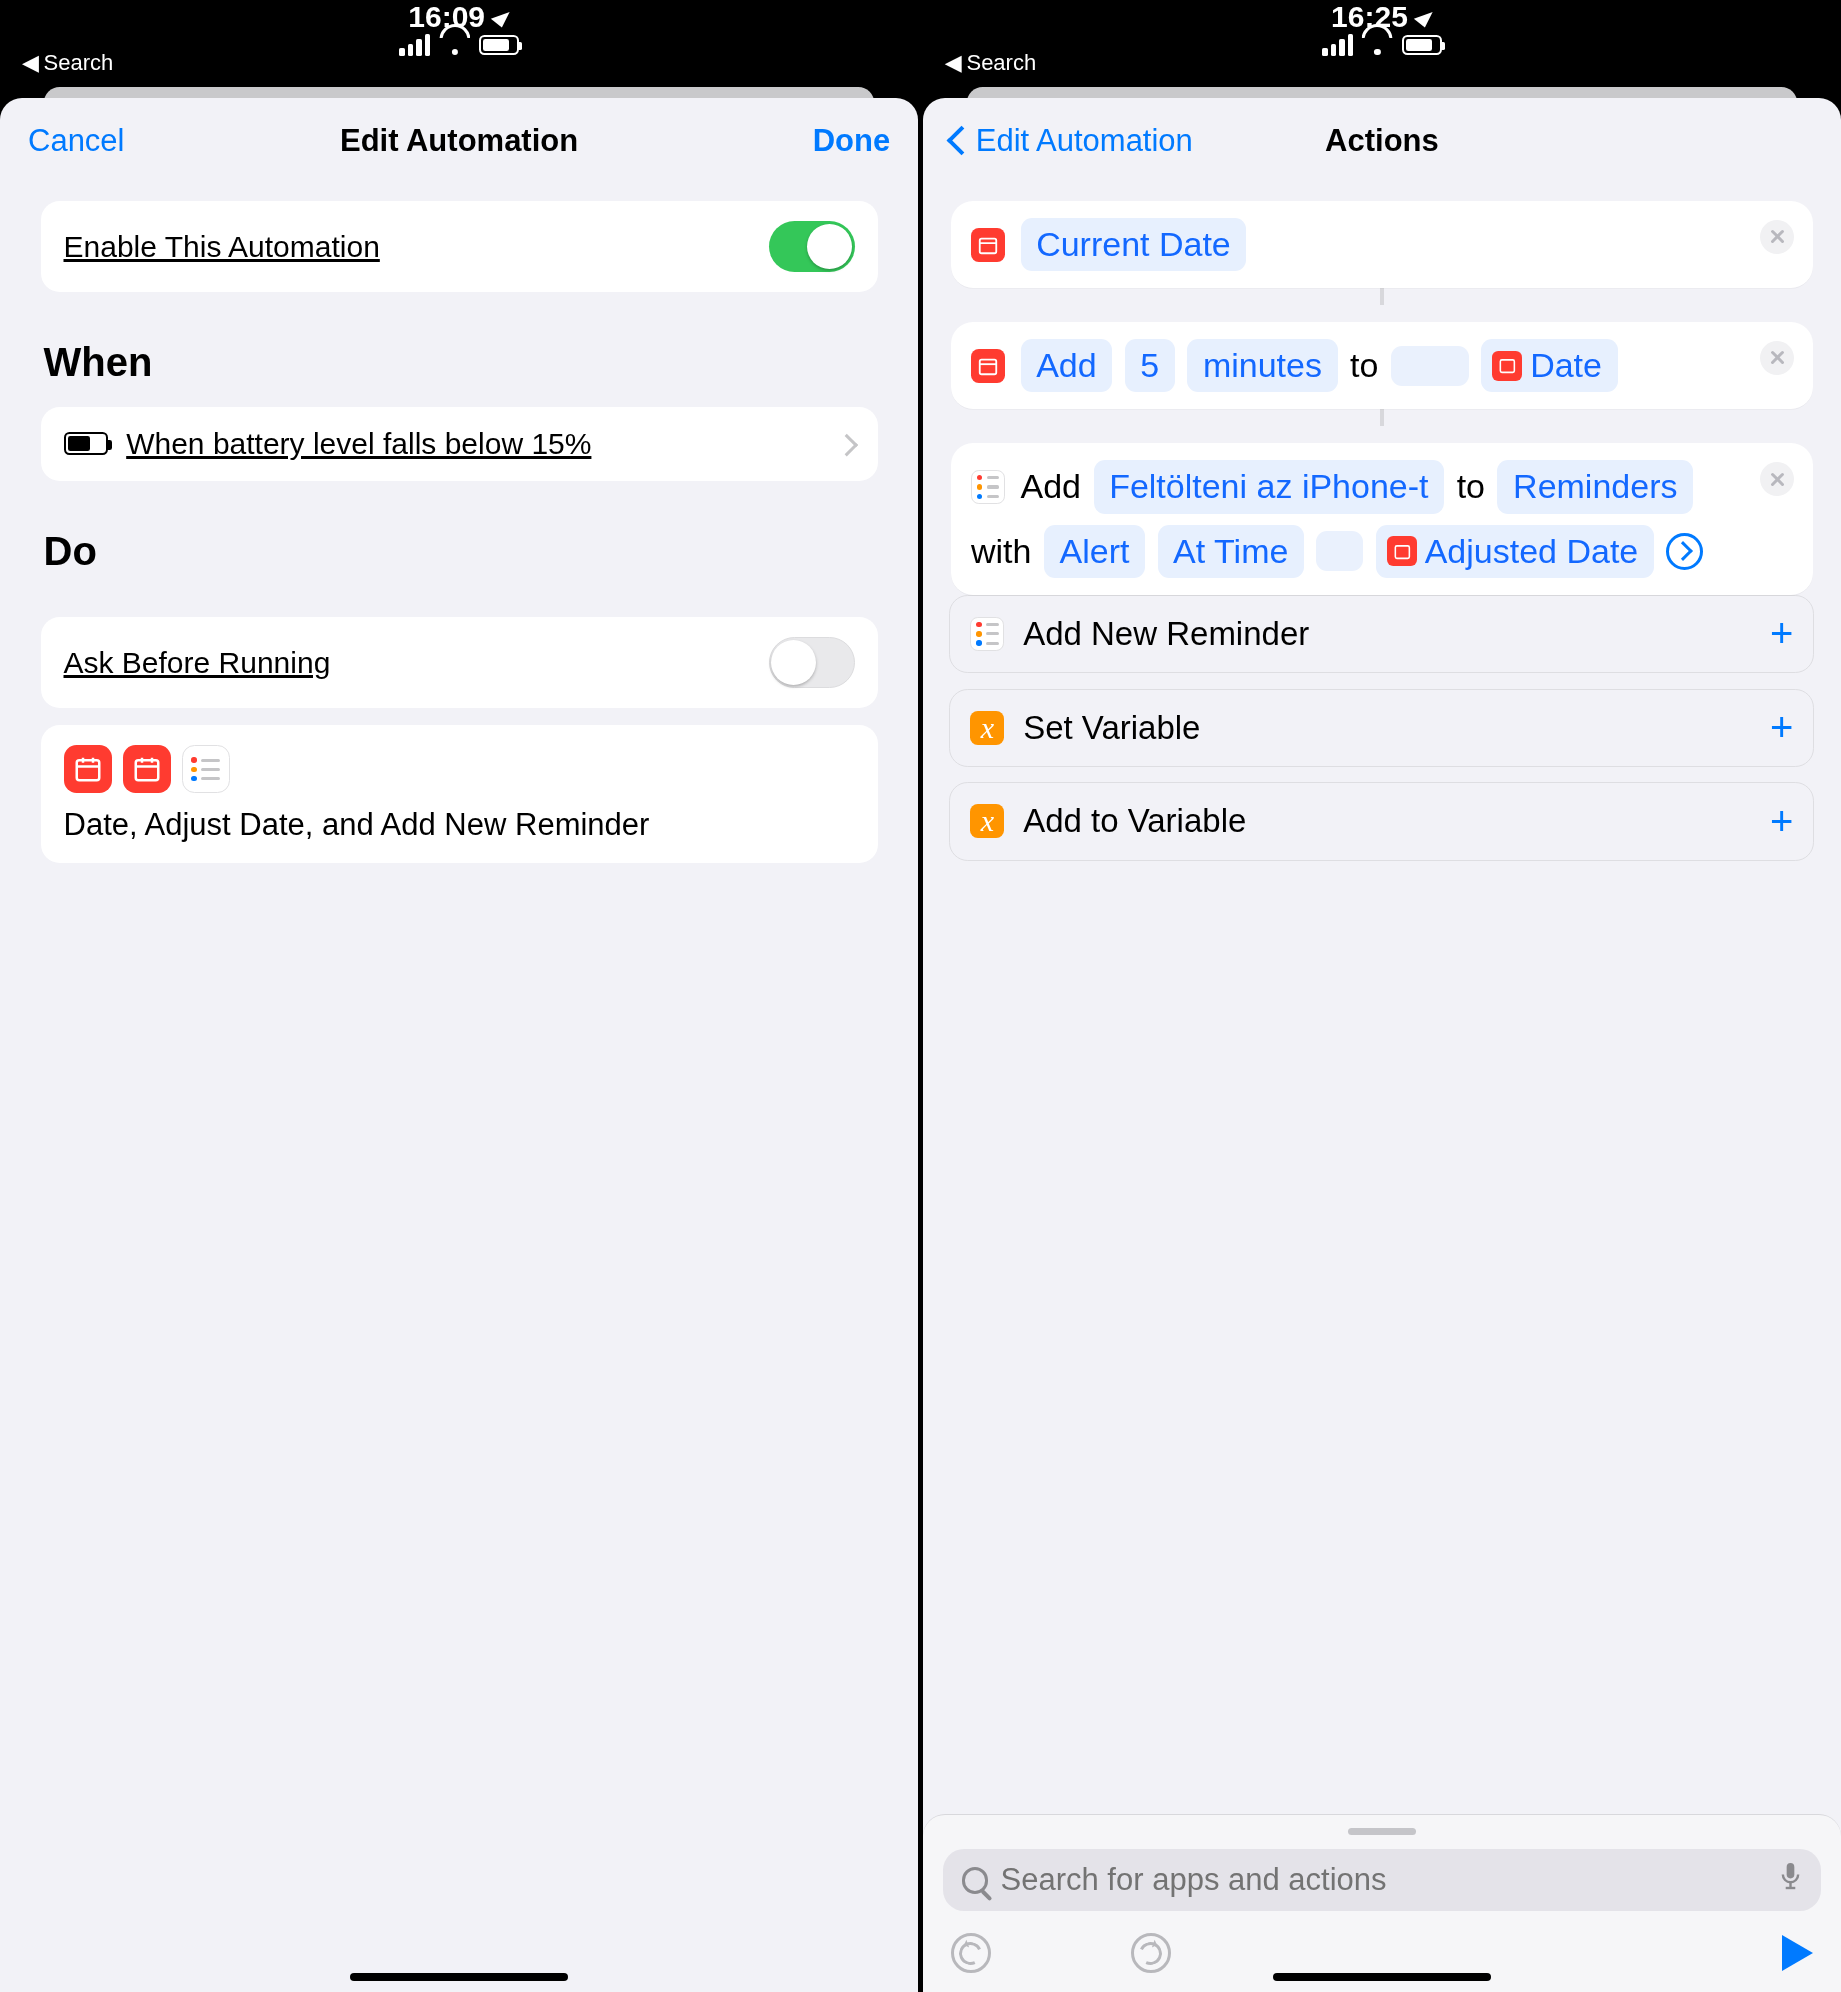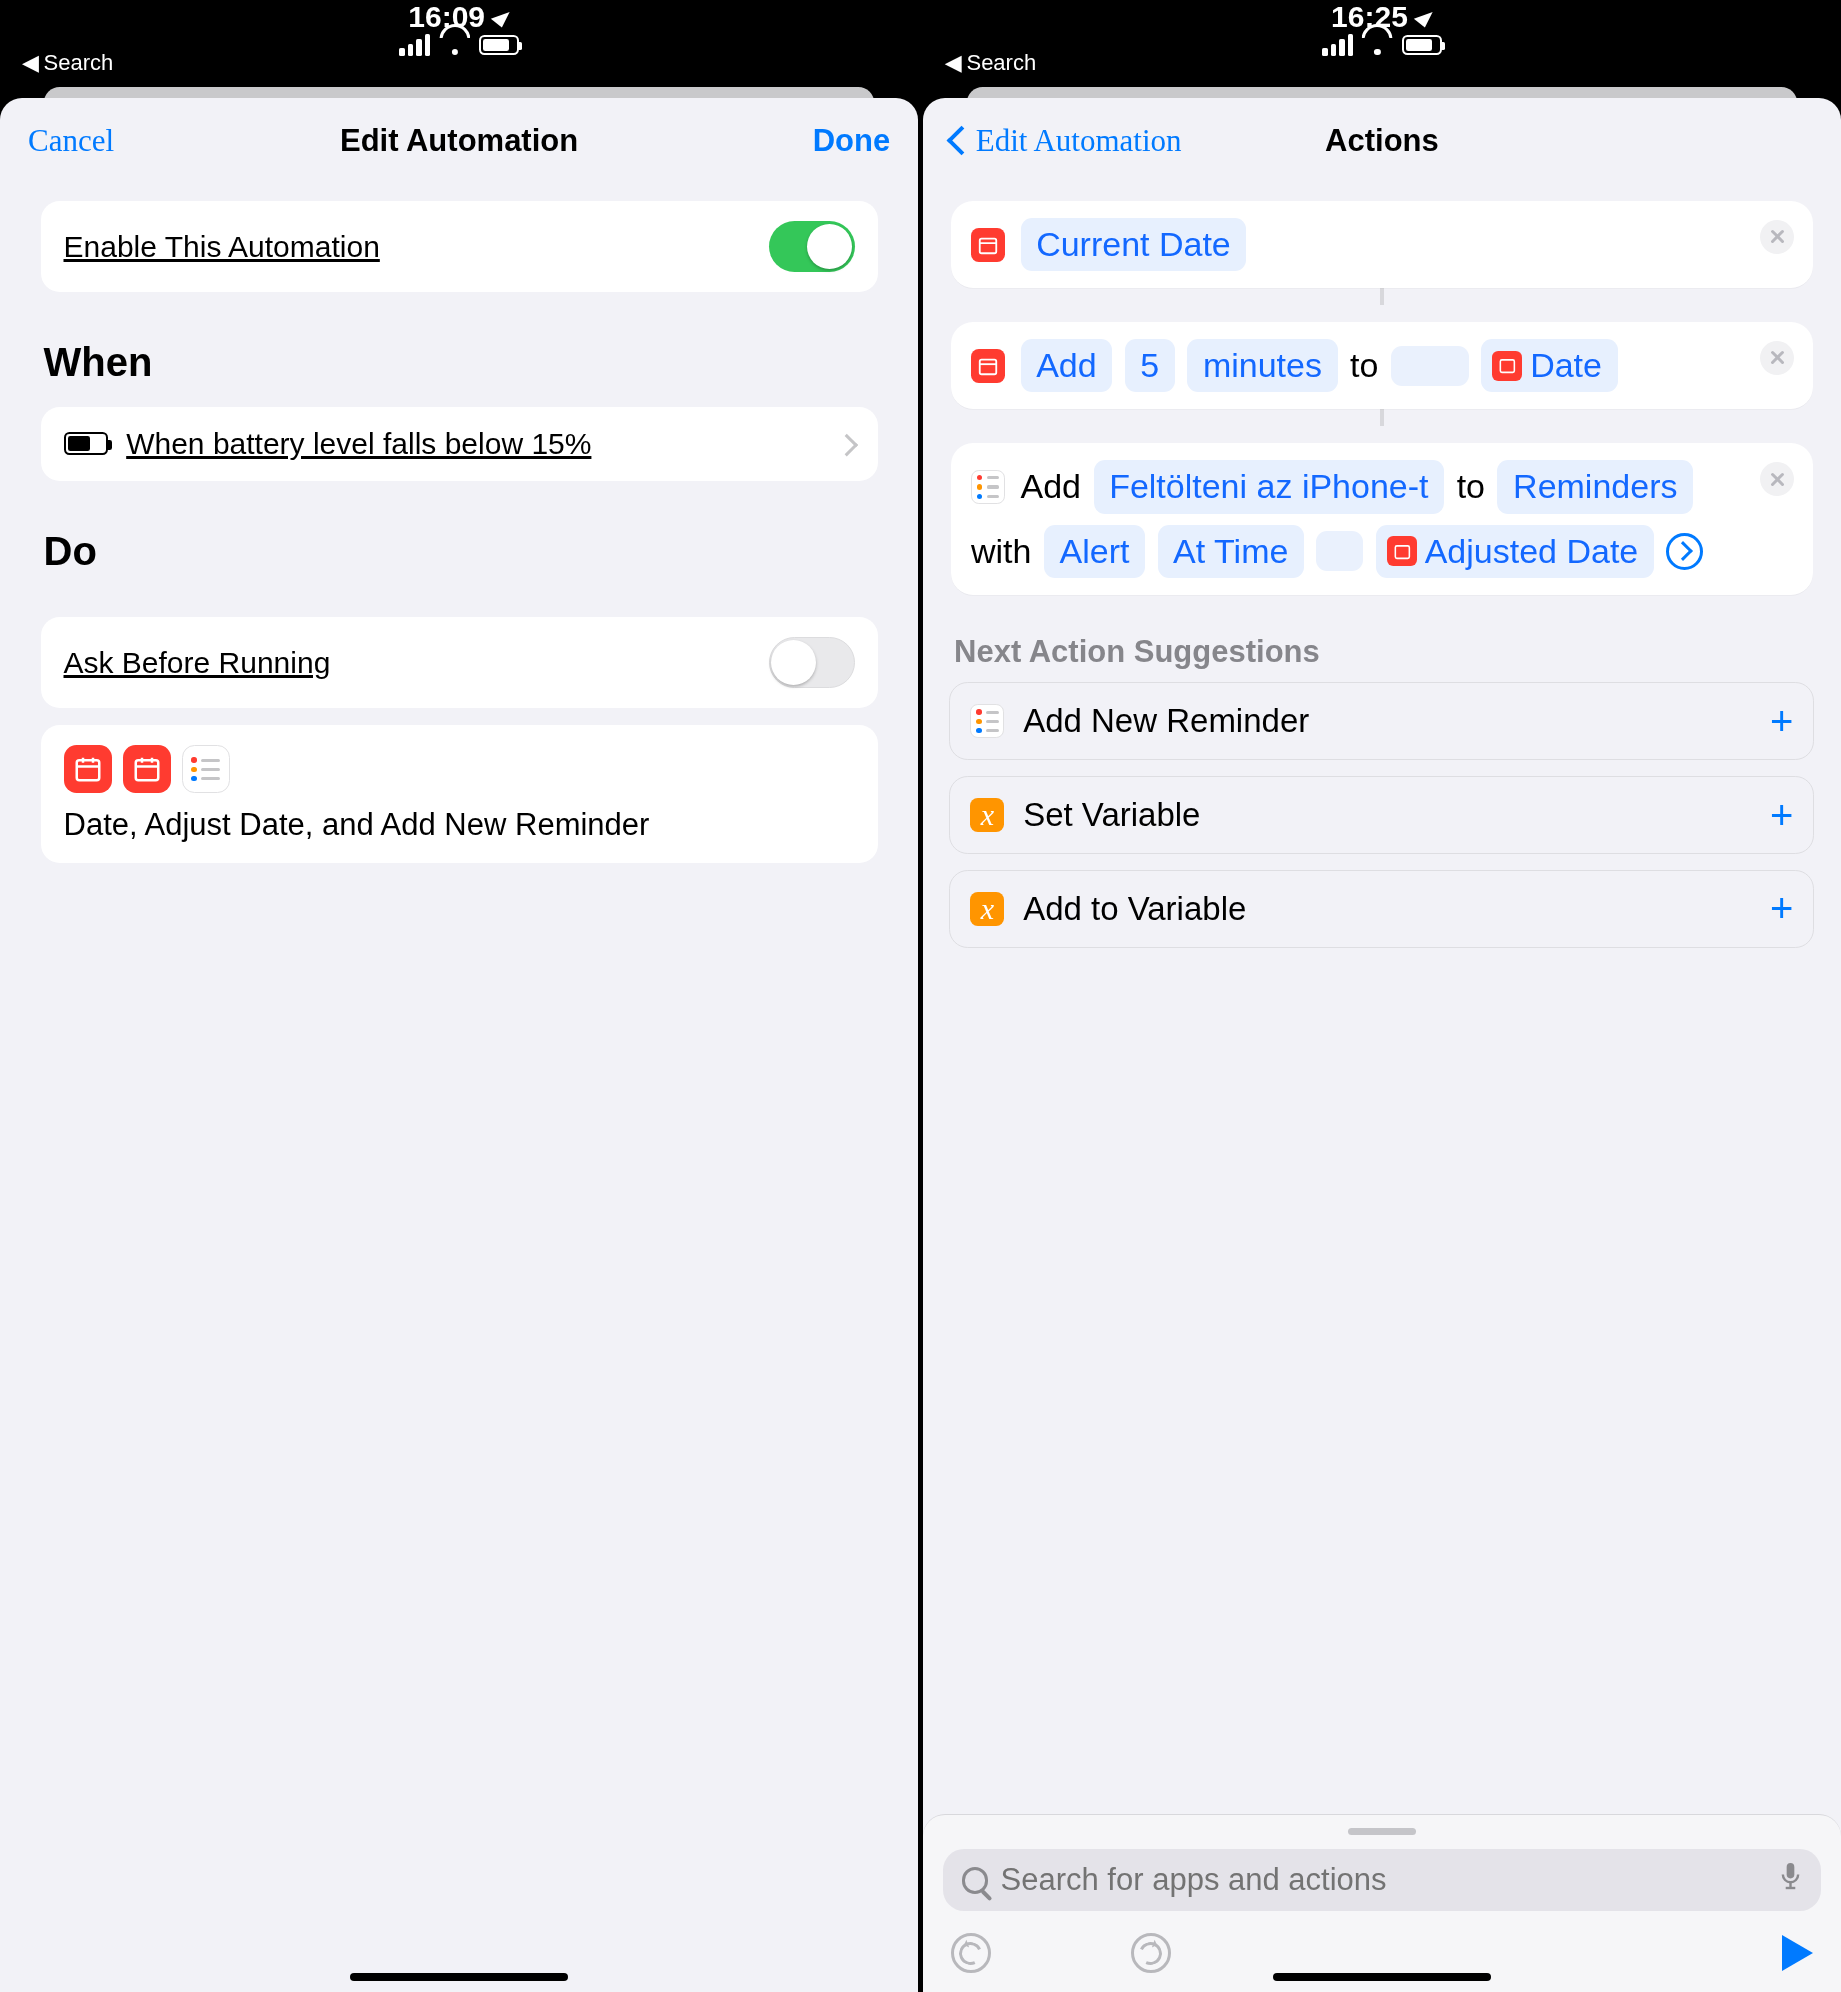--- a/index.html
+++ b/index.html
@@ -47,21 +47,21 @@
 
   
   .navbar {
     height:86px; display:flex; align-items:center; justify-content:center;
     position:relative; font-size:31px;
   }
   .navbar .nav-left, .navbar .nav-right {
     position:absolute; top:0; bottom:0; display:flex; align-items:center;
     color:#007aff; font-size:31px;
   }
-  .navbar .nav-left { left:28px; gap:6.2px;font-family:Liberation Serif, serif; }
+  .navbar .nav-left { left:28px; gap:6.2px; }
   .navbar .nav-right { right:28px; font-weight:600; }
   .navbar .nav-title { font-weight:600; color:#000; }
   .chevron-back {
     width:18.7px; height:31px;
     display:inline-block;
   }
   .chevron-back::before {
     content:""; display:block; width:17px; height:17px;
     border-left:4.7px solid #007aff; border-bottom:4.7px solid #007aff;
     transform: rotate(45deg); margin-top:4.7px;
@@ -552,21 +552,20 @@
                 <svg viewBox="0 0 24 24">
                     <rect x="3" y="5" width="18" height="16" rx="2" fill="none" stroke="#fff" stroke-width="2"></rect>
                   </svg>
               </span>
               <span>Adjusted Date</span>
             </span>
             <span class="expand-circle"></span>
           </div>
         </div>
 
-        <div class="sug-title">Next Action Suggestions</div>
 
         <div class="sug-row">
           <span class="app-icon rem sm">
             <span class="rem-lines">
               <span class="ln">
                   <span class="dot" style="background:#ff3b30"></span>
                   <span class="bar" style="width:12.5px"></span>
                 </span>
               <span class="ln">
                   <span class="dot" style="background:#ff9500"></span>

